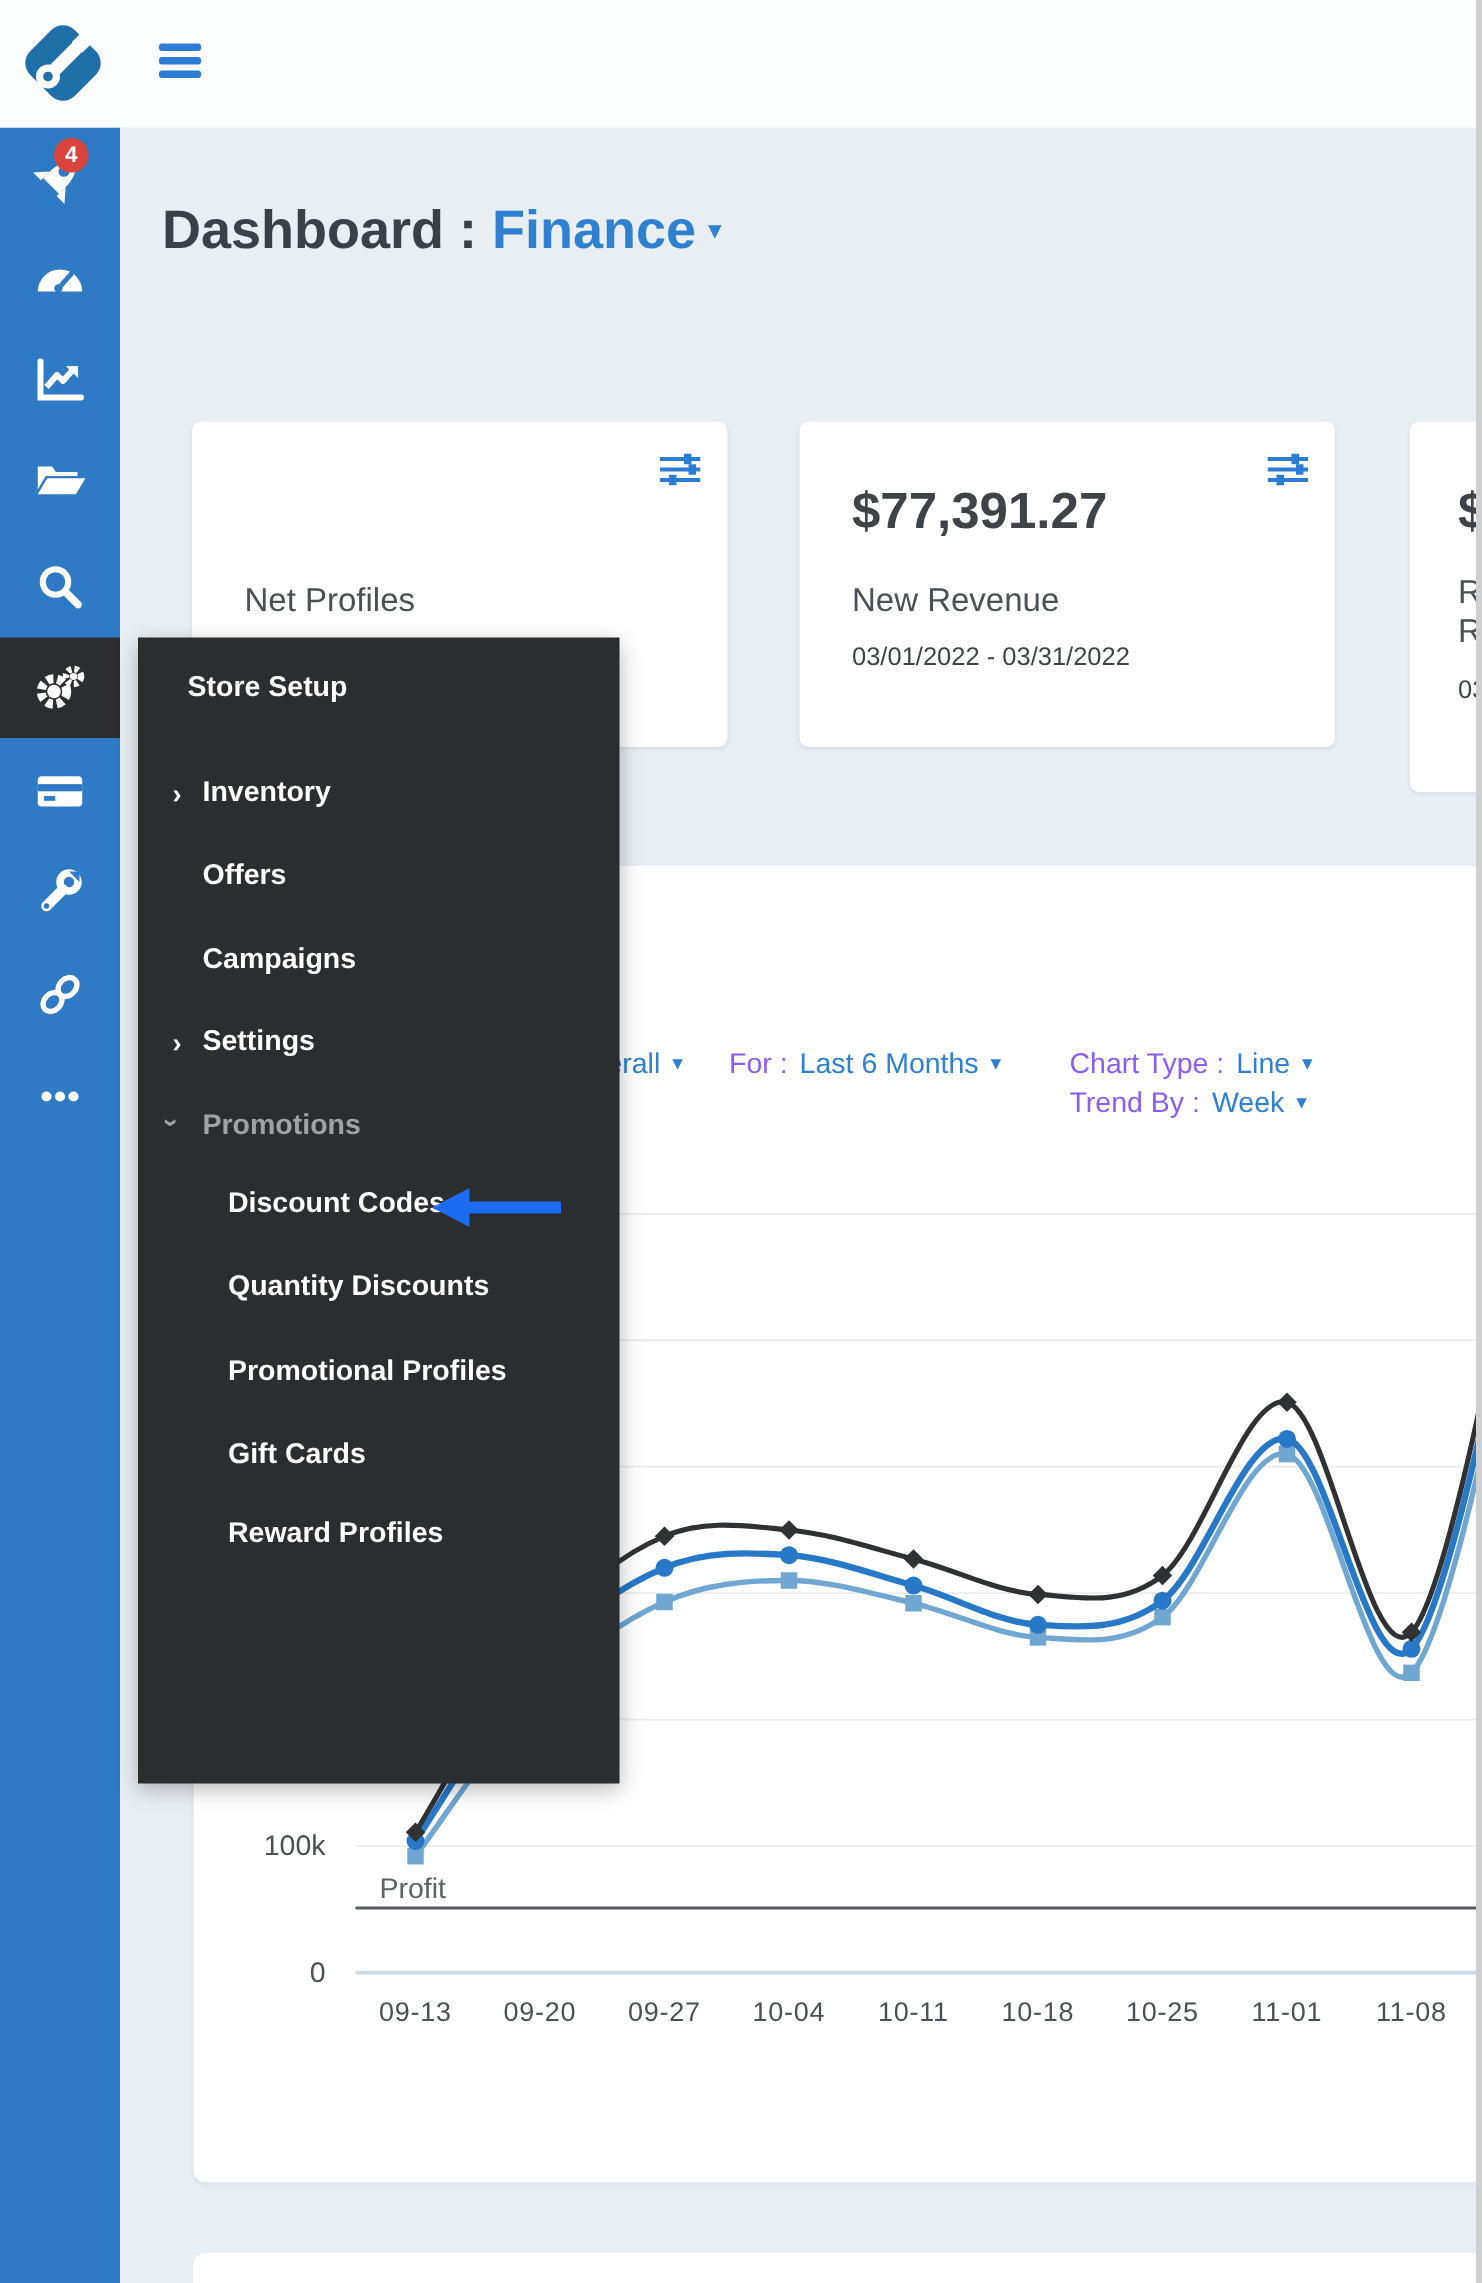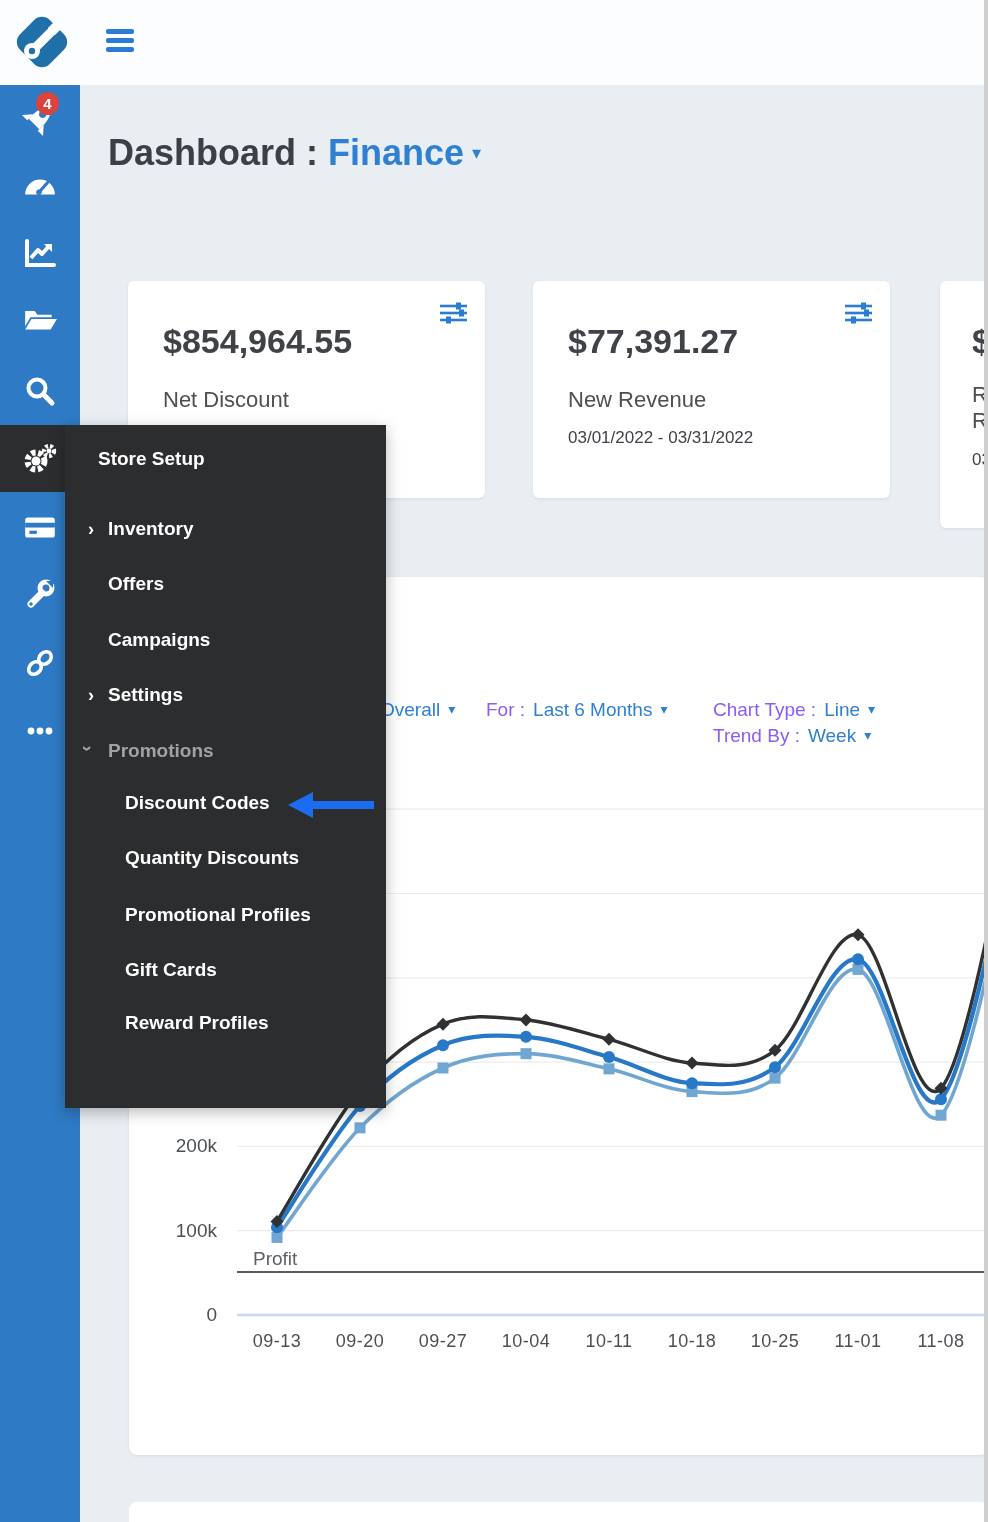--- a/index.html
+++ b/index.html
@@ -37,21 +37,21 @@
   
   .chart-card{position:absolute;left:129px;top:577px;width:859px;height:878px;background:#fff;border-radius:8px;
               box-shadow:0 1px 3px rgba(40,60,80,.10);z-index:1;}
   .bottom-card{position:absolute;left:129px;top:1502px;width:859px;height:20px;background:#fff;border-radius:8px 8px 0 0;z-index:1;}
   .ctrl{position:absolute;font-size:19px;white-space:nowrap;z-index:6;}
   .ctrl .lbl{color:#8b5cf6;}
   .ctrl .blue{color:#2f80d0;cursor:pointer;margin-left:8px;}
   .ctrl .caret{color:#2f80d0;font-size:14px;margin-left:8px;vertical-align:2px;}
   #profit-chart-svg{position:absolute;left:129px;top:577px;z-index:2;}
   
-  .panel{position:absolute;left:65px;top:425px;width:321px;height:683px;background:#2c2d2f;z-index:60;
+  .panel{position:absolute;left:92px;top:425px;width:321px;height:764px;background:#2c2d2f;z-index:60;
          box-shadow:0 4px 14px rgba(0,0,0,.28);color:#fff;}
   .panel .ptitle{position:absolute;left:33px;top:23px;font-size:19px;font-weight:600;}
   .pitem{position:absolute;left:43px;font-size:19px;font-weight:600;cursor:pointer;white-space:nowrap;}
   .pitem .chev{position:absolute;left:-20px;top:1px;font-size:18px;font-weight:bold;}
   .pitem.muted{color:#a0a2a5;}
   .pitem .chev.down{display:inline-block;transform:rotate(90deg);}
   .psub{position:absolute;left:60px;font-size:19px;font-weight:600;cursor:pointer;white-space:nowrap;}
   
   .arrow{position:absolute;left:288px;top:792px;width:86px;height:26px;z-index:70;pointer-events:none;}
   .arrow .head{position:absolute;left:0;top:0;width:0;height:0;
@@ -197,22 +197,21 @@
       <g stroke="#2b7cd4" stroke-width="2.6">
           <line x1="0" y1="5" x2="27" y2="5"></line>
           <line x1="0" y1="12" x2="27" y2="12"></line>
           <line x1="0" y1="19" x2="27" y2="19"></line>
         </g>
       <rect x="16" y="1.5" width="5" height="7" fill="#2b7cd4"></rect>
       <rect x="19" y="8.5" width="5" height="7" fill="#2b7cd4"></rect>
       <rect x="6" y="15.5" width="5" height="7" fill="#2b7cd4"></rect>
     </svg>
   </span>
-  <div class="value">$854,964.55</div>
-  <div class="label">Net Discount</div>
+  <div class="label">Net Profiles</div>
 </div>
 
 <div class="card" style="left:533px;top:281px;width:357px;height:217px;">
   <span class="sliders">
     <svg width="27" height="23" viewBox="0 0 27 23">
       <g stroke="#2b7cd4" stroke-width="2.6">
           <line x1="0" y1="5" x2="27" y2="5"></line>
           <line x1="0" y1="12" x2="27" y2="12"></line>
           <line x1="0" y1="19" x2="27" y2="19"></line>
         </g>

